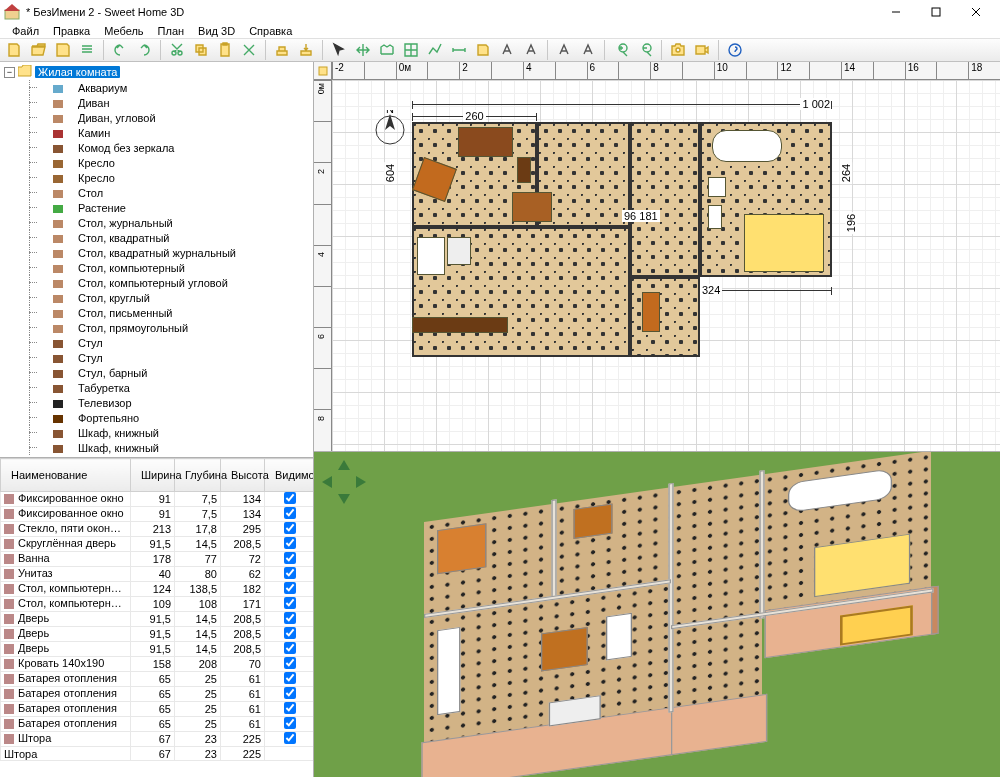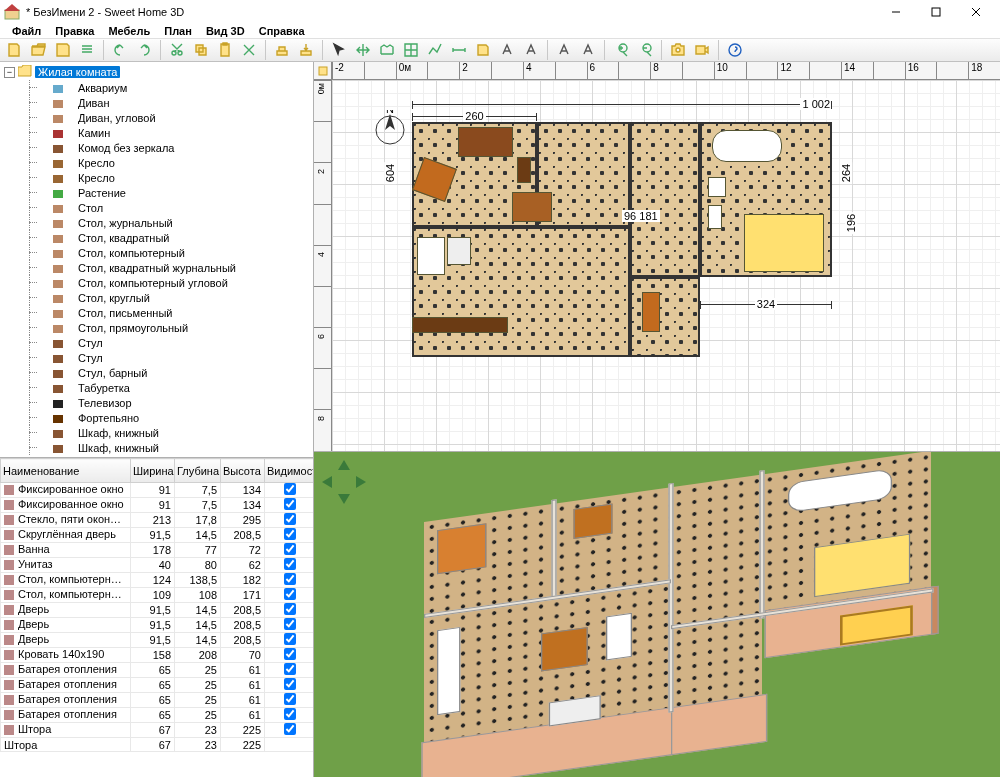--- a/index.html
+++ b/index.html
@@ -3,38 +3,38 @@
 <meta charset="utf-8">
 <style>
 * { margin: 0; padding: 0; box-sizing: border-box; font-family: "Segoe UI", Tahoma, sans-serif; font-size: 11px; }
 body { width: 1000px; height: 777px; background: #fff; overflow: hidden; display: flex; flex-direction: column; }
 .titlebar { height: 28px; display: flex; align-items: center; padding: 0 4px; }
 .titlebar .icon { width: 16px; height: 16px; margin-right: 6px; }
 .titlebar .title { flex: 1; }
 .win-controls { display: flex; }
 .win-btn { width: 40px; height: 24px; display: flex; align-items: center; justify-content: center; }
 .menubar { height: 20px; display: flex; padding: 0 6px; gap: 2px; }
-.menu-item { padding: 1px 6px; cursor: default; font-weight: bold; }
+.menu-item { padding: 1px 6px; cursor: default; }
 .toolbar { height: 28px; border-top: 1px solid #e0e0e0; border-bottom: 1px solid #c0c0c0; background: linear-gradient(#fdfdfd,#ebebeb); display: flex; align-items: center; padding: 0 4px; gap: 2px; }
 .tb-btn { width: 22px; height: 22px; border: 1px solid transparent; border-radius: 3px; display: flex; align-items: center; justify-content: center; }
 .tb-sep { width: 1px; height: 20px; background: #c8c8c8; margin: 0 3px; }
 .main { flex: 1; display: flex; }
 .left { width: 314px; display: flex; flex-direction: column; border-right: 1px solid #b0b0b0; }
 .right { flex: 1; display: flex; flex-direction: column; }
 .catalog { flex: 1; overflow-y: auto; background: #fff; border-bottom: 1px solid #b0b0b0; padding: 2px; }
 .tree-root { display: flex; align-items: center; gap: 3px; padding: 1px 2px; }
 .tree-root .sel { background: #0078d7; color: #fff; padding: 0 3px; border-radius: 1px; }
 .tree-item { display: flex; align-items: center; gap: 13px; padding: 0 2px 0 18px; height: 15px; white-space: nowrap; }
 .tree-item .conn { width: 18px; height: 15px; position: relative; flex-shrink: 0; }
 .tree-item .conn::before { content:""; position:absolute; left:9px; top:0; width:0; height:100%; border-left:1px dotted #888; }
 .tree-item .conn::after { content:""; position:absolute; left:9px; top:7px; width:8px; height:0; border-top:1px dotted #888; }
 .tree-item .fi { width: 14px; height: 14px; display: inline-flex; align-items: center; justify-content: center; flex-shrink: 0; }
 .furn-table { height: 382px; overflow-y: auto; background: #fff; }
 .furn-table table { width: 100%; border-collapse: collapse; table-layout: fixed; }
-.furn-table th { background: linear-gradient(#fdfdfd,#ebebeb); border: 1px solid #d0d0d0; padding: 2px; font-weight: normal; text-align: left; height: 24px; }
+.furn-table th { background: linear-gradient(#fdfdfd,#ebebeb); border: 1px solid #d0d0d0; padding: 10px; font-weight: normal; text-align: left; height: 24px; }
 .furn-table td { border: 1px solid #e8e8e8; padding: 0 3px; height: 14px; white-space: nowrap; overflow: hidden; }
 .furn-table td.num { text-align: right; }
 .furn-table td.chk { text-align: center; }
 .furn-table .fi { width: 12px; height: 12px; display: inline-block; margin-right: 2px; vertical-align: middle; }
 .plan { flex: 1; position: relative; background: #fff; border-bottom: 1px solid #b0b0b0; overflow: hidden; }
 .ruler-h { position: absolute; top: 0; left: 18px; right: 0; height: 18px; background: #f5f5f5; border-bottom: 1px solid #888; display: flex; }
 .ruler-h .tick { flex: 1; border-left: 1px solid #888; font-size: 10px; padding-left: 2px; position: relative; }
 .ruler-v { position: absolute; top: 18px; left: 0; width: 18px; bottom: 0; background: #f5f5f5; border-right: 1px solid #888; display: flex; flex-direction: column; }
 .ruler-v .tick { flex: 1; border-top: 1px solid #888; font-size: 10px; padding-top: 2px; position: relative; }
 .ruler-v .tick span { writing-mode: vertical-rl; transform: rotate(180deg); font-size: 9px; margin-left: 2px; }
@@ -344,69 +344,69 @@
               <svg width="12" height="12">
                 <rect x="1" y="3" width="10" height="8" fill="#963"></rect>
               </svg>
             </span>
             <span>Кресло</span>
           </div>
           <div class="tree-item">
             <span class="conn"></span>
             <span class="fi">
               <svg width="12" height="12">
+                <rect x="1" y="3" width="10" height="8" fill="#b86"></rect>
+              </svg>
+            </span>
+            <span>Стол</span>
+          </div>
+          <div class="tree-item">
+            <span class="conn"></span>
+            <span class="fi">
+              <svg width="12" height="12">
                 <rect x="1" y="3" width="10" height="8" fill="#4a4"></rect>
               </svg>
             </span>
             <span>Растение</span>
           </div>
           <div class="tree-item">
             <span class="conn"></span>
             <span class="fi">
               <svg width="12" height="12">
                 <rect x="1" y="3" width="10" height="8" fill="#b86"></rect>
               </svg>
             </span>
-            <span>Стол</span>
-          </div>
-          <div class="tree-item">
-            <span class="conn"></span>
-            <span class="fi">
-              <svg width="12" height="12">
-                <rect x="1" y="3" width="10" height="8" fill="#b86"></rect>
-              </svg>
-            </span>
             <span>Стол, журнальный</span>
           </div>
           <div class="tree-item">
             <span class="conn"></span>
             <span class="fi">
               <svg width="12" height="12">
                 <rect x="1" y="3" width="10" height="8" fill="#b86"></rect>
               </svg>
             </span>
             <span>Стол, квадратный</span>
           </div>
           <div class="tree-item">
             <span class="conn"></span>
             <span class="fi">
               <svg width="12" height="12">
                 <rect x="1" y="3" width="10" height="8" fill="#b86"></rect>
               </svg>
             </span>
+            <span>Стол, квадратный журнальный</span>
+          </div>
+          <div class="tree-item">
+            <span class="conn"></span>
+            <span class="fi">
+              <svg width="12" height="12">
+                <rect x="1" y="3" width="10" height="8" fill="#b86"></rect>
+              </svg>
+            </span>
             <span>Стол, компьютерный</span>
-          </div>
-          <div class="tree-item">
-            <span class="conn"></span>
-            <span class="fi">
-              <svg width="12" height="12">
-                <rect x="1" y="3" width="10" height="8" fill="#b86"></rect>
-              </svg>
-            </span>
-            <span>Стол, квадратный журнальный</span>
           </div>
           <div class="tree-item">
             <span class="conn"></span>
             <span class="fi">
               <svg width="12" height="12">
                 <rect x="1" y="3" width="10" height="8" fill="#b86"></rect>
               </svg>
             </span>
             <span>Стол, компьютерный угловой</span>
           </div>
@@ -763,21 +763,21 @@
           <div class="furn" style="top:115px;left:35px;width:24px;height:28px;background:#eee"></div>
           <div class="furn" style="top:195px;left:0;width:96px;height:16px;background:#6b3b14"></div>
           <div class="furn" style="top:8px;left:300px;width:70px;height:32px;background:#fff;border-radius:14px"></div>
           <div class="furn" style="top:55px;left:296px;width:18px;height:20px;background:#fff"></div>
           <div class="furn" style="top:83px;left:296px;width:14px;height:24px;background:#fff"></div>
           <div class="furn" style="top:92px;left:332px;width:80px;height:58px;background:#ffe070"></div>
           <div class="furn" style="top:170px;left:230px;width:18px;height:40px;background:#c26a1e"></div>
 
           <div class="dim h" style="top:-18px;left:0;width:420px;text-align:right"><span class="lbl">1 002</span></div>
           <div class="dim h" style="top:-6px;left:0;width:125px;text-align:center"><span class="lbl">260</span></div>
-          <div class="dim h" style="top:182px;left:288px;width:132px;text-align:center"><span class="lbl">324</span></div>
+          <div class="dim h" style="top:168px;left:288px;width:132px;text-align:left"><span class="lbl">324</span></div>
           <div class="dim" style="top:45px;left:-26px;transform:rotate(-90deg)"><span class="lbl">604</span></div>
           <div class="dim" style="top:45px;left:430px;transform:rotate(-90deg)"><span class="lbl">264</span></div>
           <div class="dim" style="top:95px;left:435px;transform:rotate(-90deg)"><span class="lbl">196</span></div>
           <div class="dim" style="top:95px;left:210px;font-size:8px"><span class="lbl">96 181</span></div>
         </div>
       </div>
     </div>
 
     <div class="view3d">
       <div class="ground"></div>

